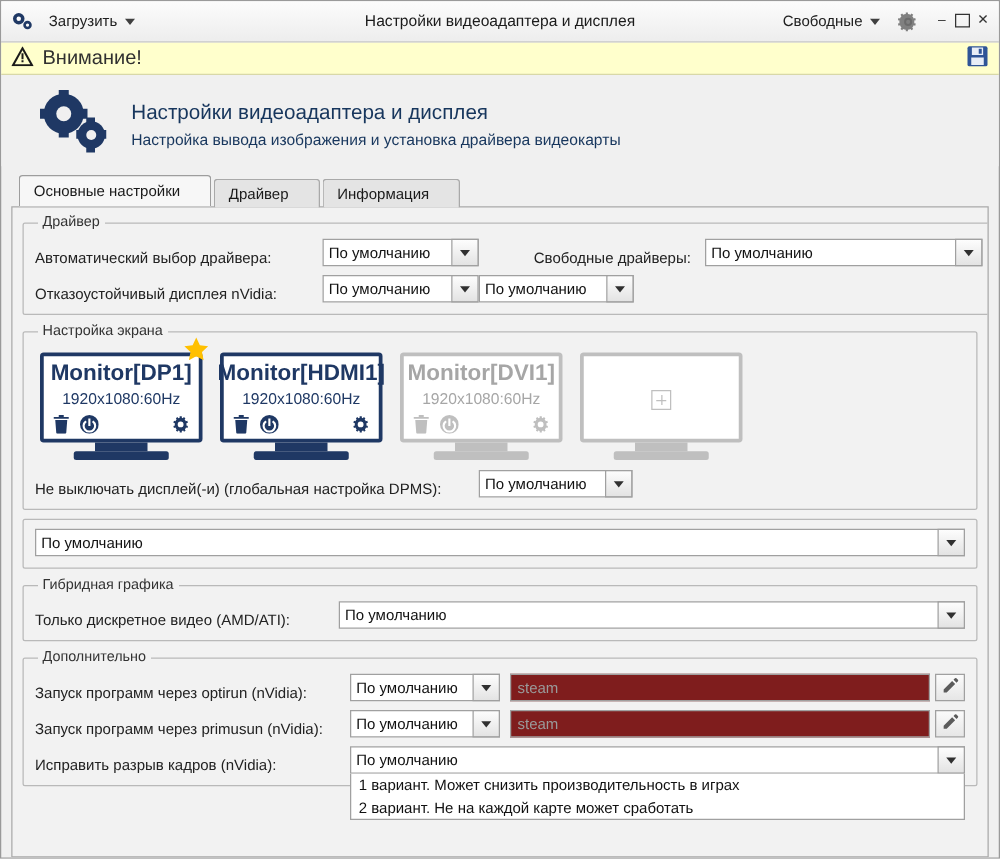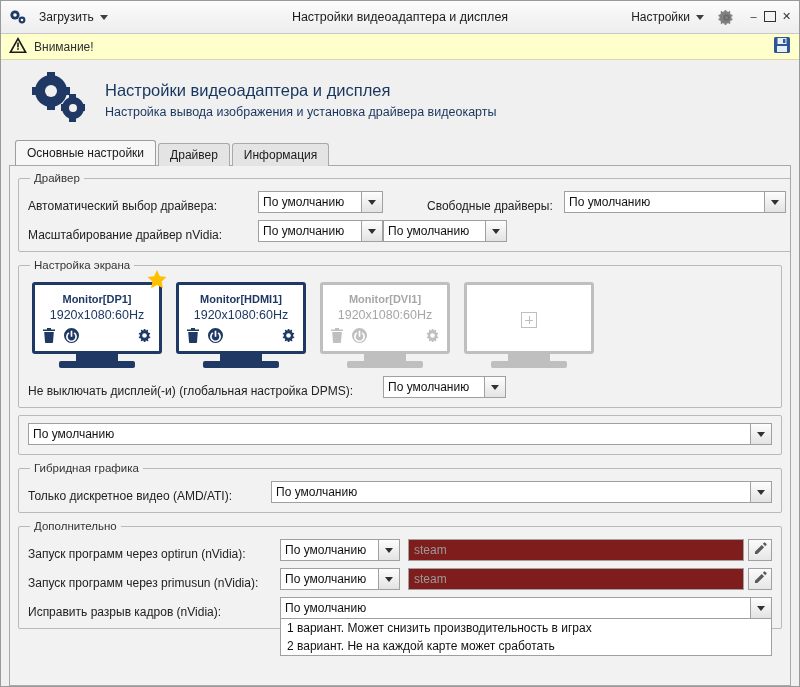--- a/index.html
+++ b/index.html
@@ -72,21 +72,21 @@
   .warnbar {
     height: 26px;
     background: #ffffcc;
     border-bottom: 1px solid #d8d8a8;
     display: flex;
     align-items: center;
     padding: 0 8px;
     gap: 7px;
     flex: 0 0 auto;
   }
-  .warn-text { color: #303030; font-size: 12px; }
+  .warn-text { color: #303030; font-size: 16px; }
   .save-icon { margin-left: auto; }
   
   .header {
     display: flex;
     align-items: center;
     gap: 14px;
     padding: 12px 20px 6px 24px;
     background: #f0f0f0;
   }
   .header-texts .h-title {
@@ -102,21 +102,21 @@
   .tabstrip {
     display: flex;
     align-items: flex-end;
     padding: 0 14px;
     margin-top: 8px;
     height: 24px;
     position: relative;
     z-index: 2;
   }
   .tab {
-    padding: 4px 11px 4px 11px;
+    padding: 4px 24px 4px 11px;
     border: 1px solid #a9a9a9;
     border-bottom: none;
     background: #e4e4e4;
     border-radius: 3px 3px 0 0;
     font-size: 12px;
     color: #1a1a1a;
     margin-right: 2px;
     cursor: default;
     position: relative;
     top: 1px;
@@ -231,21 +231,21 @@
     height: 72px;
     border-radius: 3px;
     display: flex;
     flex-direction: column;
     align-items: center;
     justify-content: center;
     padding-top: 4px;
   }
   .mon.gray .screen { border-color: #bfbfbf; }
   .mon .mname {
-    font-size: 11px;
+    font-size: 18px;
     color: #1f3864;
     font-weight: bold;
   }
   .mon.gray .mname { color: #a6a6a6; }
   .mon .mres {
     font-size: 12.5px;
     color: #1f3864;
     margin-top: 3px;
     margin-bottom: 6px;
   }
@@ -325,21 +325,21 @@
         </svg>
       </span>
       <div class="menu-btn">
         <span>Загрузить</span>
         <span class="caret"></span>
       </div>
     </div>
     <div class="tb-title">Настройки видеоадаптера и дисплея</div>
     <div class="tb-right">
       <div class="menu-btn">
-        <span>Настройки</span>
+        <span>Свободные</span>
         <span class="caret"></span>
       </div>
       <span class="gear-icon">
         <svg width="17" height="17" viewBox="0 0 20 20">
           <path fill="#6b6b6b" d="M10 6.2a3.8 3.8 0 100 7.6 3.8 3.8 0 000-7.6zm0 5.7a1.9 1.9 0 110-3.8 1.9 1.9 0 010 3.8z"></path>
           <path fill="#6b6b6b" d="M17.2 11.6l-1.5-.3a5.9 5.9 0 000-2.6l1.5-.3-.5-2-1.5.4a5.9 5.9 0 00-1.3-2.2l.9-1.2-1.6-1.2-.9 1.2a5.9 5.9 0 00-2.5-.7V1.2h-2v1.5a5.9 5.9 0 00-2.5.7l-.9-1.2-1.6 1.2.9 1.2a5.9 5.9 0 00-1.3 2.2l-1.5-.4-.5 2 1.5.3a5.9 5.9 0 000 2.6l-1.5.3.5 2 1.5-.4c.3.8.8 1.6 1.3 2.2l-.9 1.2 1.6 1.2.9-1.2c.8.4 1.6.6 2.5.7v1.5h2v-1.5c.9-.1 1.7-.3 2.5-.7l.9 1.2 1.6-1.2-.9-1.2c.6-.6 1-1.4 1.3-2.2l1.5.4.5-2z" opacity="0.85"></path>
         </svg>
       </span>
       <div class="winbtns">
         <span class="winbtn">–</span>
@@ -416,21 +416,21 @@
         </div>
         <span class="lbl" style="margin-left:44px;width:137px">Свободные драйверы:</span>
         <div class="combo framed" style="width:222px">
           <span class="val">По умолчанию</span>
           <span class="arrow">
               <i></i>
             </span>
         </div>
       </div>
       <div class="row">
-        <span class="lbl" style="width:230px">Масштабирование драйвер nVidia:</span>
+        <span class="lbl" style="width:230px">Отказоустойчивый дисплея nVidia:</span>
         <div class="combo framed" style="width:125px">
           <span class="val">По умолчанию</span>
           <span class="arrow">
               <i></i>
             </span>
         </div>
         <div class="combo framed" style="width:124px">
           <span class="val">По умолчанию</span>
           <span class="arrow">
               <i></i>

